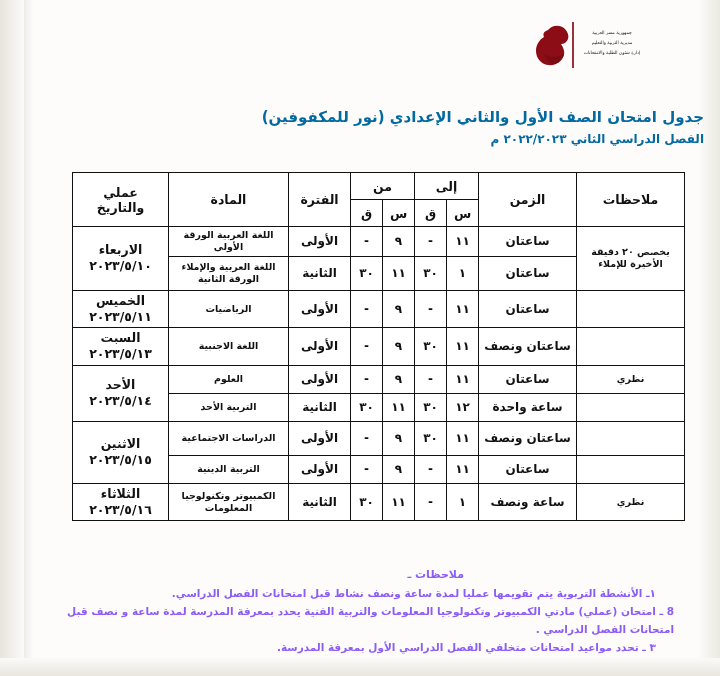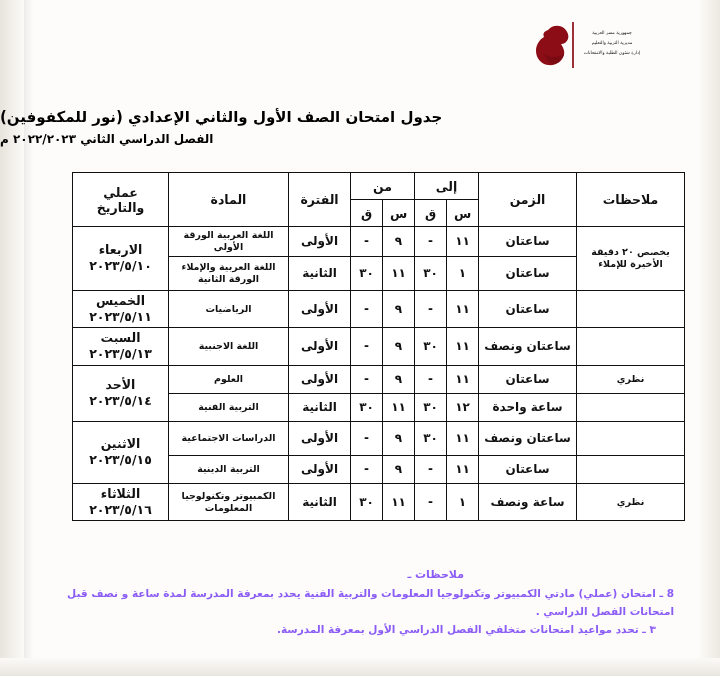--- a/index.html
+++ b/index.html
@@ -60,23 +60,23 @@
     color: #1b1b1b;
     line-height: 1.35;
     text-align: center;
     white-space: nowrap;
   }
 
   .title-block {
     position: absolute;
     top: 108px;
     left: 0;
-    right: 4px;
-    text-align: left;
-    color: #000000;
+    right: 16px;
+    text-align: right;
+    color: #0369a1;
     font-weight: bold;
   }
   .title-line1 {
     font-size: 15px;
     letter-spacing: 0px;
     margin-bottom: 6px;
   }
   .title-line2 {
     font-size: 12px;
   }
@@ -284,21 +284,21 @@
       </tr>
 
       <tr class="row-h">
         <td class="notes"></td>
         <td class="time">ساعة واحدة</td>
         <td class="num">١٢</td>
         <td class="num">٣٠</td>
         <td class="num">١١</td>
         <td class="num">٣٠</td>
         <td class="period">الثانية</td>
-        <td class="subject">التربية الفنية</td>
+        <td class="subject">التربية الأحد</td>
       </tr>
 
       <tr class="row-h-tall">
         <td class="notes"></td>
         <td class="time">ساعتان ونصف</td>
         <td class="num">١١</td>
         <td class="num">٣٠</td>
         <td class="num">٩</td>
         <td class="num">-</td>
         <td class="period">الأولى</td>
@@ -332,16 +332,17 @@
         <td class="day">
           <span class="d-name">الثلاثاء</span>
           <span class="d-date">٢٠٢٣/٥/١٦</span>
         </td>
       </tr>
     </tbody>
   </table>
 
   <div class="notes-block">
     <div class="notes-title">ملاحظات ـ</div>
+    <div class="note-item center-ish">١ـ الأنشطة التربوية يتم تقويمها عمليا لمدة ساعة ونصف نشاط قبل امتحانات الفصل الدراسي.</div>
     <div class="note-item">8 ـ امتحان (عملي) مادتي الكمبيوتر وتكنولوجيا المعلومات والتربية الفنية يحدد بمعرفة المدرسة لمدة ساعة و نصف قبل امتحانات الفصل الدراسي .</div>
     <div class="note-item note-underline center-ish">٣ ـ تحدد مواعيد امتحانات متخلفي الفصل الدراسي الأول بمعرفة المدرسة.</div>
   </div>
 </div>
 
 </body></html>

